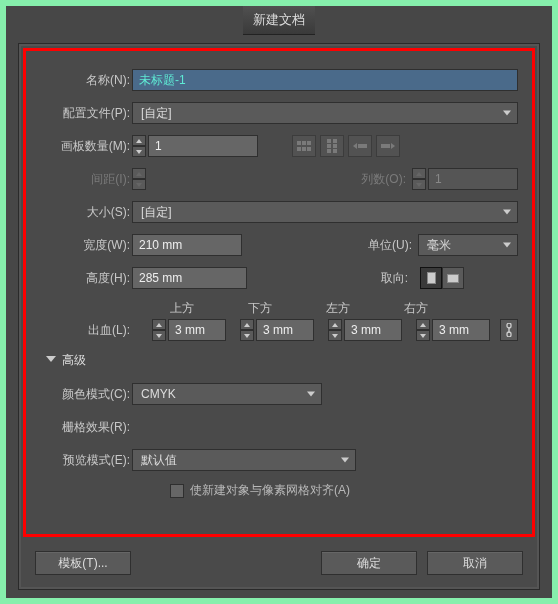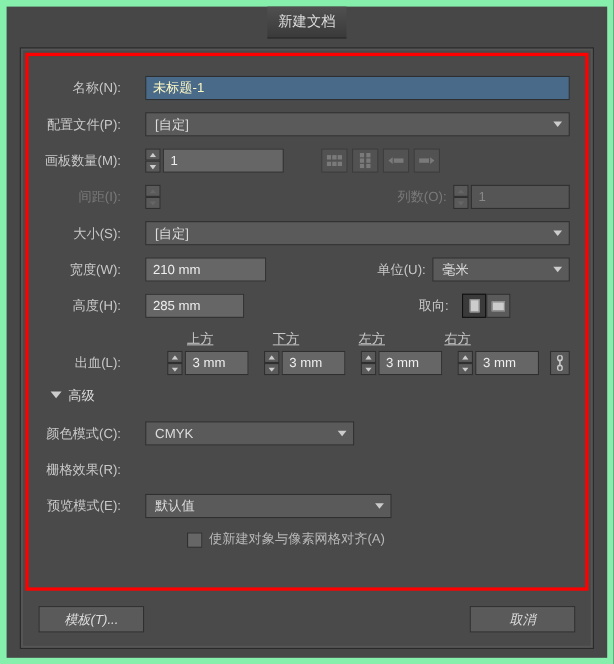--- a/index.html
+++ b/index.html
@@ -45,21 +45,21 @@
 }
 .row {
   display: flex;
   align-items: center;
   margin-bottom: 11px;
   min-height: 22px;
 }
 .label {
   width: 92px;
   text-align: right;
-  padding-right: 22px;
+  padding-right: 2px;
   color: #c8c8c8;
   white-space: nowrap;
 }
 .label.dim { color: #7a7a7a; }
 .sublabel {
   width: 70px;
   text-align: right;
   padding-right: 6px;
   color: #c8c8c8;
 }
@@ -67,21 +67,21 @@
   flex: 1;
   height: 22px;
   background: #666;
   border: 1px solid #2f2f2f;
   color: #fff;
   padding: 2px 6px;
   font-size: 12px;
 }
 .text-input.selected {
   background: #4a6a8a;
-  color: #fef9c3;
+  color: #5eead4;
 }
 .dropdown {
   height: 22px;
   background: #5a5a5a;
   border: 1px solid #2f2f2f;
   color: #ddd;
   padding: 2px 20px 2px 8px;
   font-size: 12px;
   position: relative;
   display: flex;
@@ -134,21 +134,20 @@
   display: flex;
   align-items: center;
   justify-content: center;
 }
 .icon-btn.dim { opacity: 0.5; }
 .icon-btn svg { fill: #aaa; }
 .bleed-header {
   display: flex;
   margin-left: 128px;
   margin-bottom: 2px;
-  text-decoration: underline;
 }
 .bleed-header span {
   width: 78px;
   color: #c8c8c8;
   font-size: 12px;
   text-align: left;
   padding-left: 2px;
 }
 .bleed-row .cell {
   display: flex;
@@ -192,21 +191,20 @@
 .checkbox {
   width: 14px; height: 14px;
   background: #666;
   border: 1px solid #2f2f2f;
   margin-right: 6px;
 }
 .footer {
   display: flex;
   padding: 10px 16px 14px 16px;
   gap: 10px;
-  font-style: italic;
 }
 .footer-spacer { flex: 1; }
 .btn {
   min-width: 96px;
   height: 24px;
   background: #5a5a5a;
   border: 1px solid #2f2f2f;
   color: #ddd;
   display: flex;
   align-items: center;
@@ -347,28 +345,28 @@
         <div class="dropdown" style="flex:1">
           <span>[自定]</span>
         </div>
       </div>
 
       <div class="row">
         <div class="label">宽度(W):</div>
         <div class="num-input" style="width:110px">210 mm</div>
         <div style="flex:1"></div>
         <div class="sublabel">单位(U):</div>
-        <div class="dropdown" style="width:125px">
+        <div class="dropdown" style="width:100px">
           <span>毫米</span>
         </div>
       </div>
 
       <div class="row">
         <div class="label">高度(H):</div>
-        <div class="num-input" style="width:90px">285 mm</div>
+        <div class="num-input" style="width:115px">285 mm</div>
         <div style="flex:1"></div>
         <div class="sublabel" style="width:50px">取向:</div>
         <div class="orient-group">
           <div class="orient-btn active">
               <div class="page portrait"></div>
             </div>
           <div class="orient-btn">
               <div class="page landscape"></div>
             </div>
         </div>
@@ -480,16 +478,17 @@
       <div class="checkbox-row">
         <div class="checkbox"></div>
         <span>使新建对象与像素网格对齐(A)</span>
       </div>
 
     </div>
 
     <div class="footer">
       <div class="btn">模板(T)...</div>
       <div class="footer-spacer"></div>
+      <div class="btn">确定</div>
       <div class="btn">取消</div>
     </div>
   </div>
 </div>
 
 </body></html>

